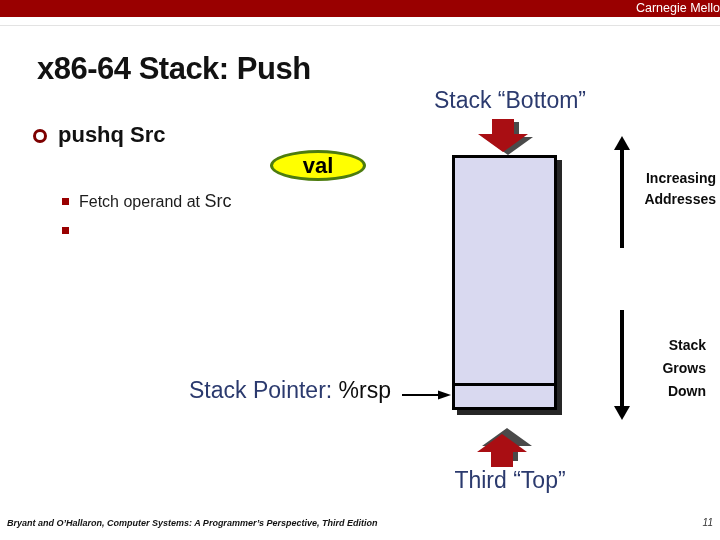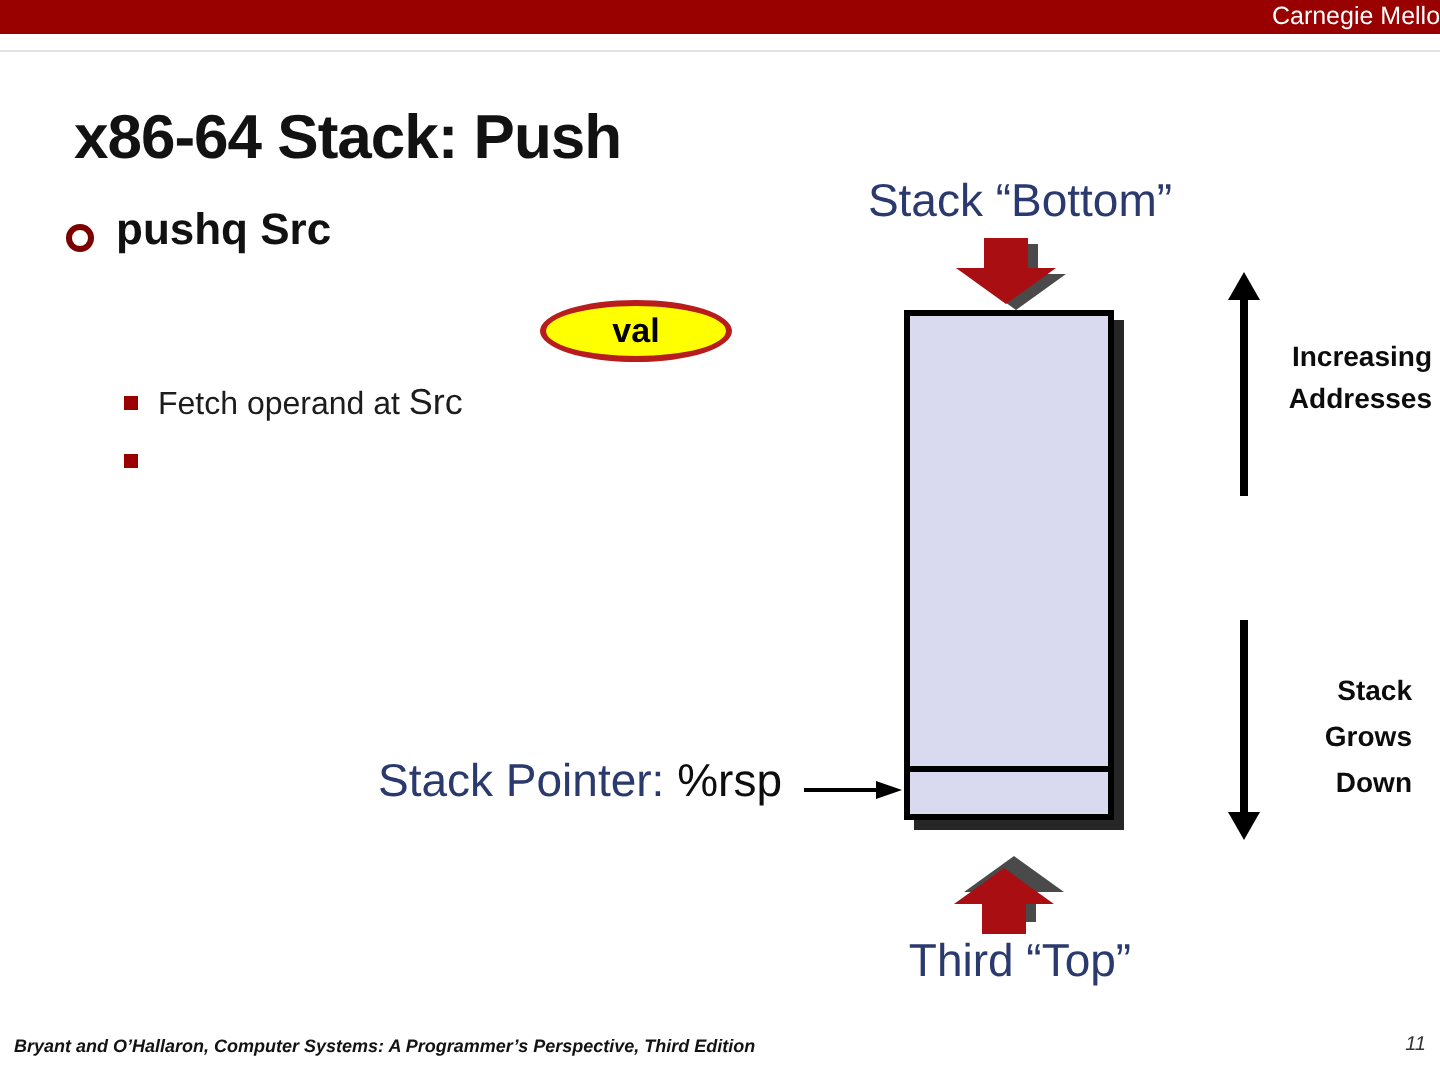--- a/index.html
+++ b/index.html
@@ -10,35 +10,35 @@
   .top-bar { position:absolute; top:0; left:0; width:720px; height:17px; background:#990000; overflow:hidden; }
   .brand { position:absolute; right:-7px; top:1px; color:#ffffff; font-size:12.5px; white-space:nowrap; }
   .accent-line { position:absolute; top:25px; left:0; width:720px; height:1px; background:#e3e3e3; }
 
   .title { position:absolute; left:33px; top:47px; margin:4px; font-size:31px; font-weight:bold; color:#121212; letter-spacing:-0.5px; }
 
   .blue { color:#2B3A6E; }
   .lbl-bottom { position:absolute; left:425px; top:87px; width:170px; text-align:center; font-size:23px; }
   .lbl-top { position:absolute; left:435px; top:467px; width:150px; text-align:center; font-size:23px; }
 
-  .bullet-row { position:absolute; left:33px; top:102px; display:flex; align-items:center; }
+  .bullet-row { position:absolute; left:33px; top:122px; display:flex; align-items:flex-start; }
   .ring { display:inline-block; width:8px; height:8px; border:3px solid #7D0000; border-radius:50%; margin-top:7px; }
   .bullet-text { margin-left:11px; font-size:22px; font-weight:bold; color:#111111; }
 
   .sub-bullets { position:absolute; left:62px; top:146px;margin-top:41px; }
   .sub-row { display:flex; align-items:center; height:29px; }
   .sq { display:inline-block; width:7px; height:7px; background:#990000; flex:0 0 auto; }
   .sub-text { margin-left:10px; font-size:16px; color:#1c1c1c; white-space:nowrap; }
   .code { font-size:18px; }
 
   .val-oval {
     position:absolute; left:270px; top:150px; width:90px; height:25px;
-    background:#FFFF00; border:3px solid #b91c1c; border-radius:50%;
+    background:#FFFF00; border:3px solid #4d7c0f; border-radius:50%;
     display:flex; align-items:center; justify-content:center;
-    font-size:17px; font-weight:bold; color:#000000;
+    font-size:22px; font-weight:bold; color:#000000;
   }
 
   .stack-rect {
     position:absolute; left:452px; top:155px; width:99px; height:249px;
     background:#D9D9F0; border:3px solid #000000;
     box-shadow:5px 5px 0 #262626;
   }
   .divider { position:absolute; left:0; right:0; top:225px; height:3px; background:#000000; }
 
   .arrow-svg { position:absolute; }

